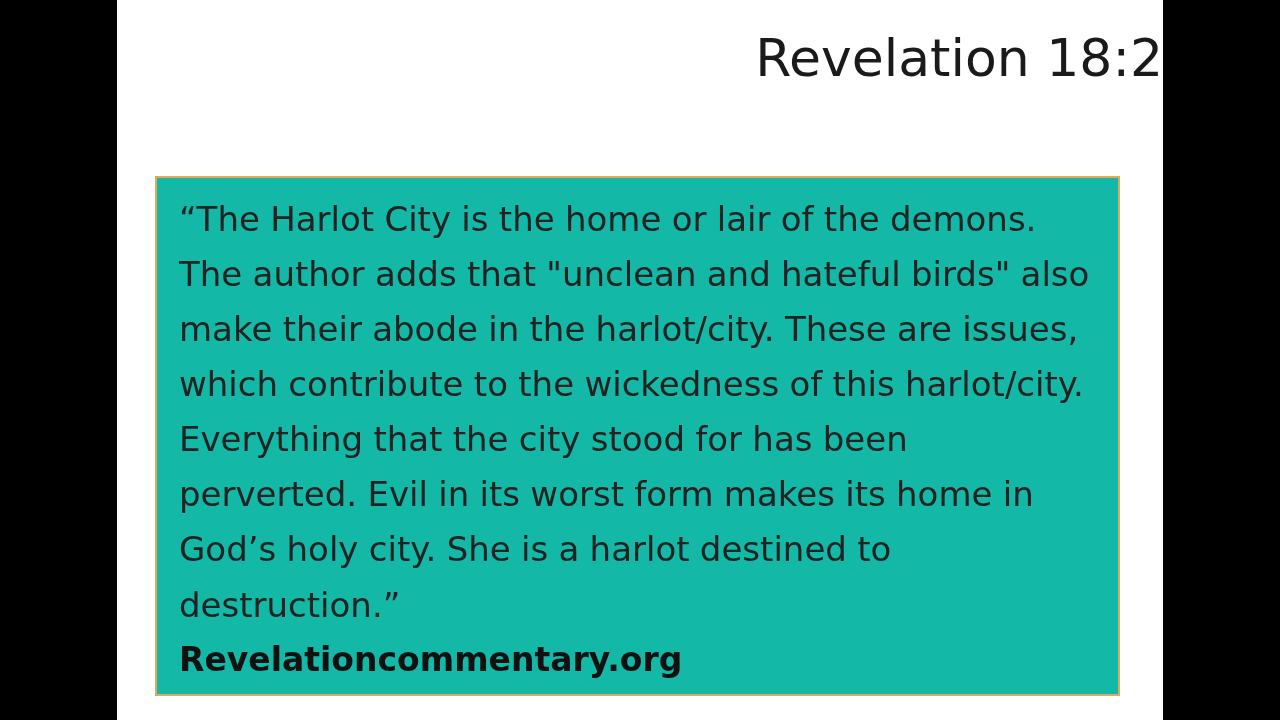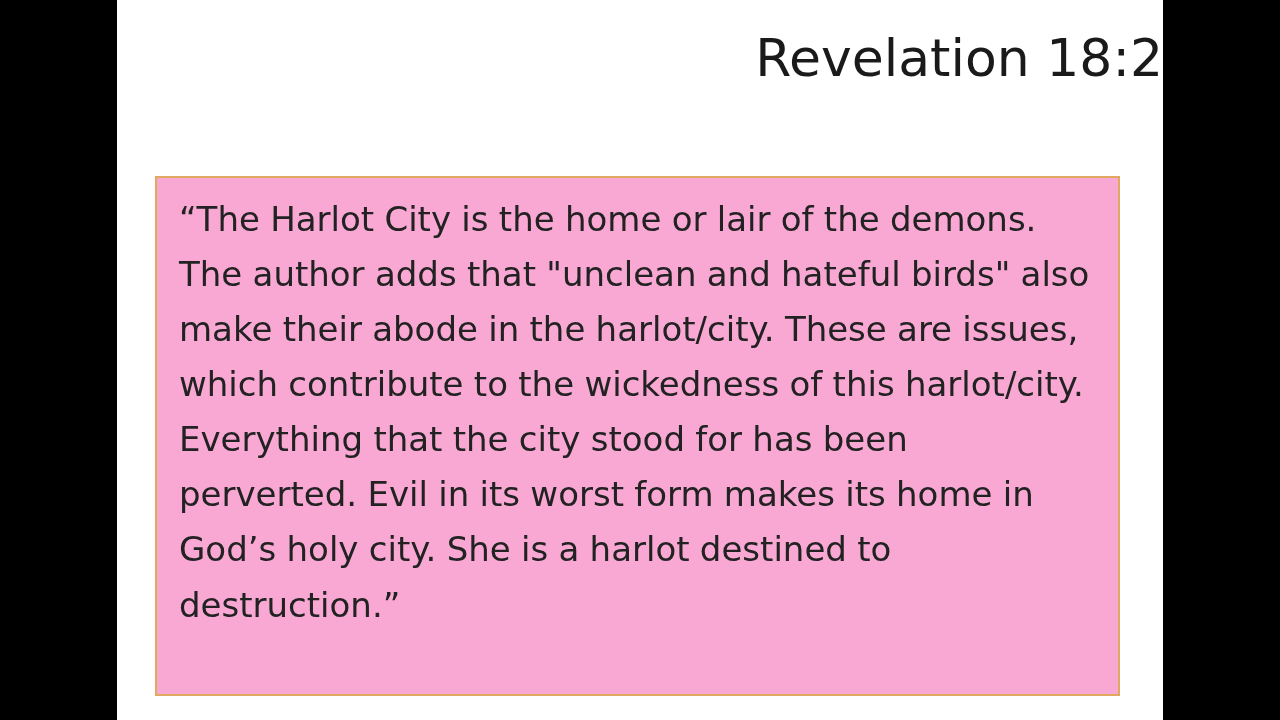--- a/index.html
+++ b/index.html
@@ -41,21 +41,21 @@
     font-family: "DejaVu Sans", sans-serif;
     letter-spacing: 0px;
   }
   .quote-box {
     position: absolute;
     left: 38px;
     top: 176px;
     width: 965px;
     height: 520px;
     border: 2px solid #e0a95f;
-    background: #f9a8d4;
+    background: #14b8a6;
     box-sizing: border-box;
     padding: 14px 22px 24px 22px;
   }
   .quote-text {
     font-size: 34px;
     line-height: 1.62;
     color: #222222;
     font-family: "DejaVu Sans", sans-serif;
     font-weight: 400;
     margin: 0;
@@ -84,15 +84,16 @@
 
 <div class="stage">
   <div class="bar-left"></div>
   <div class="bar-right"></div>
 
   <div class="slide">
     <div class="slide-title">Revelation 18:2</div>
 
     <div class="quote-box">
       <p class="quote-text">“The Harlot City is the home or lair of the demons. The author adds that "unclean and hateful birds" also make their abode in the harlot/city. These are issues, which contribute to the wickedness of this harlot/city. Everything that the city stood for has been perverted. Evil in its worst form makes its home in God’s holy city. She is a harlot destined to destruction.”</p>
+      <p class="quote-source">Revelationcommentary.org</p>
     </div>
   </div>
 </div>
 
 </body></html>

